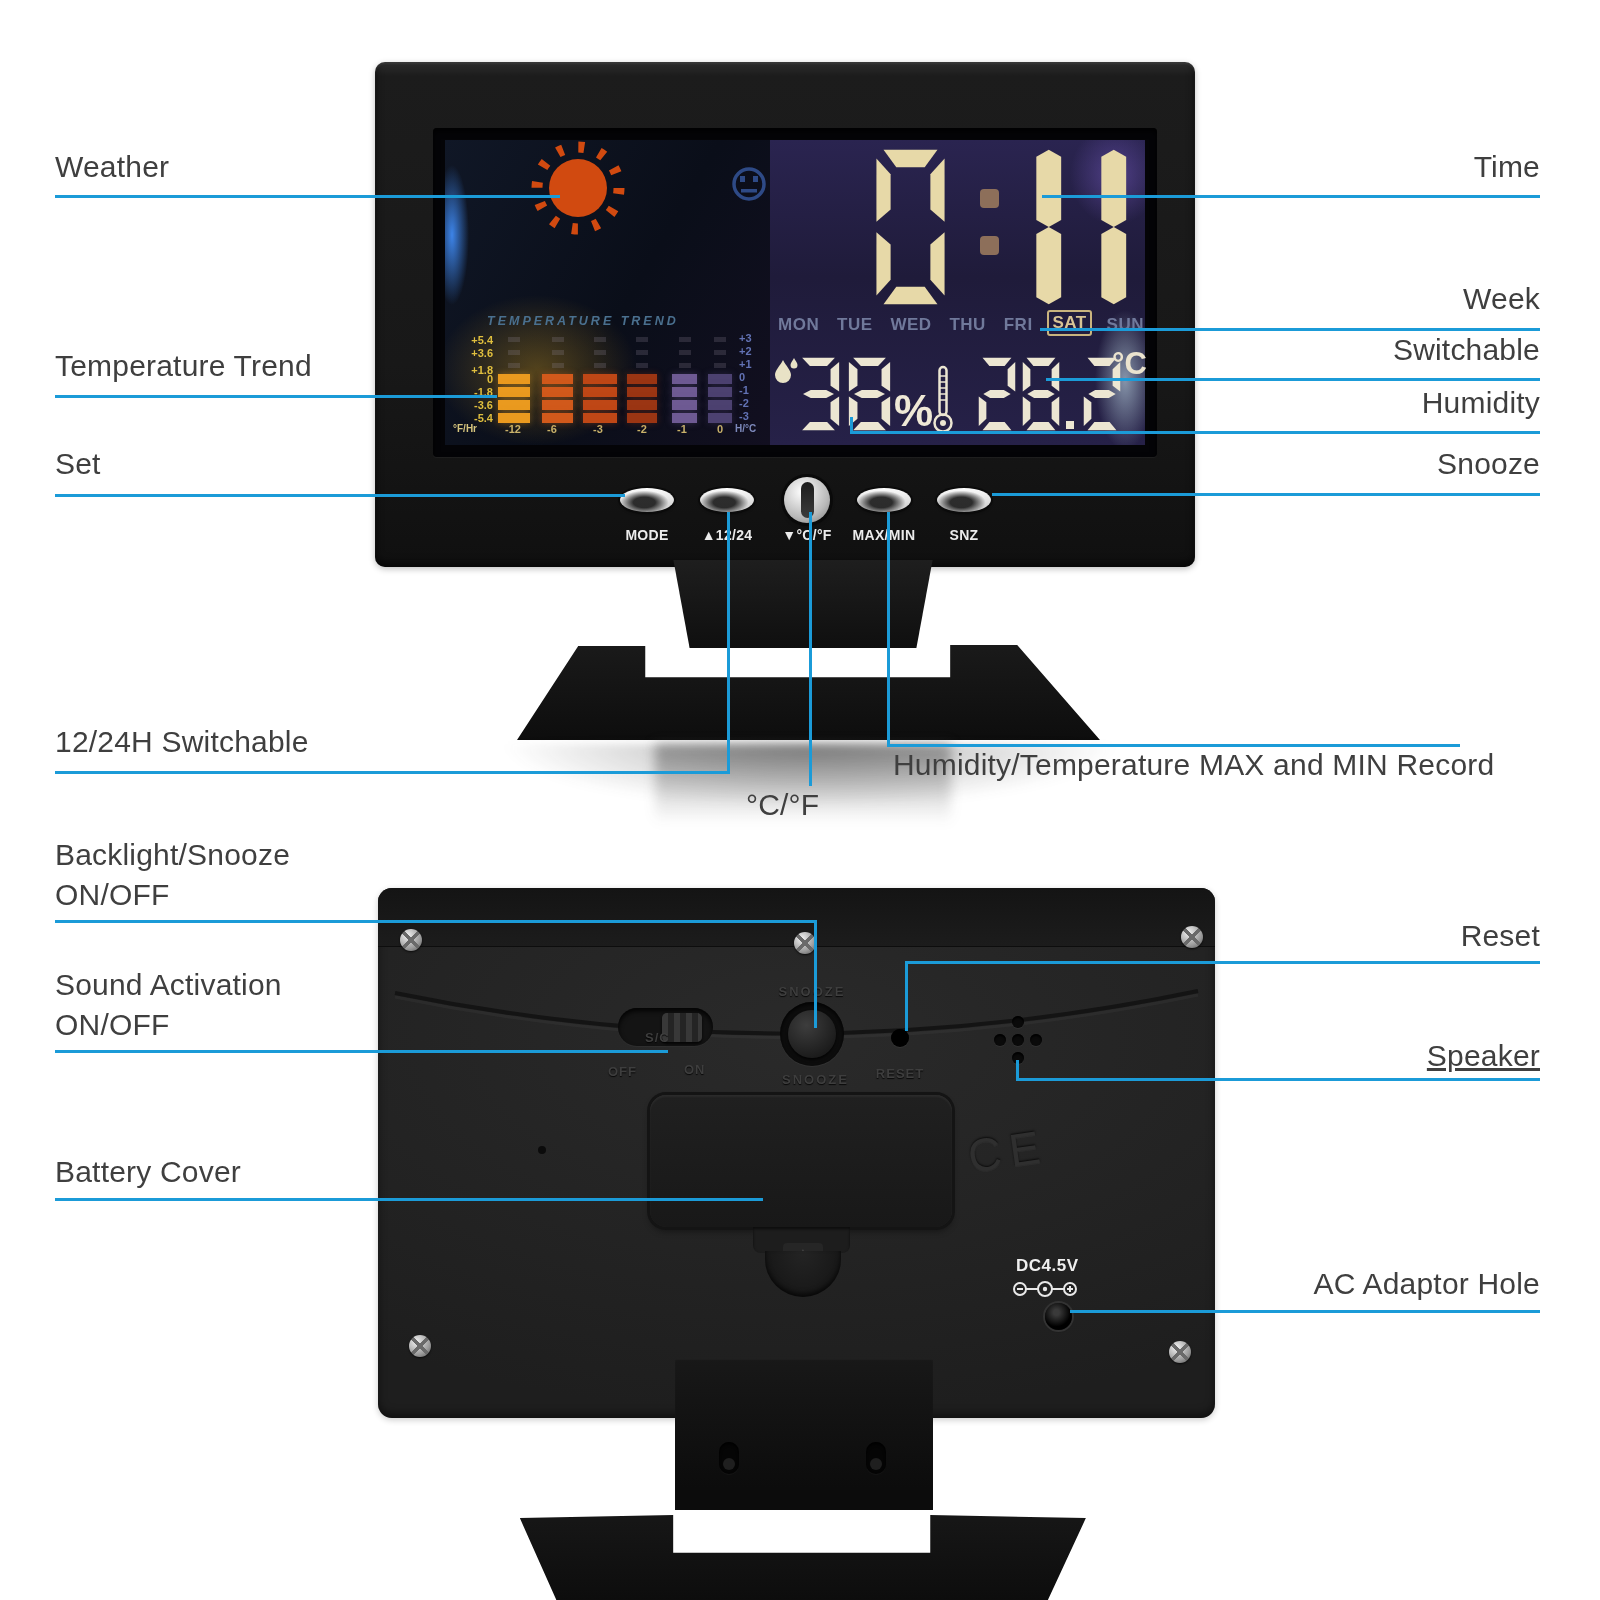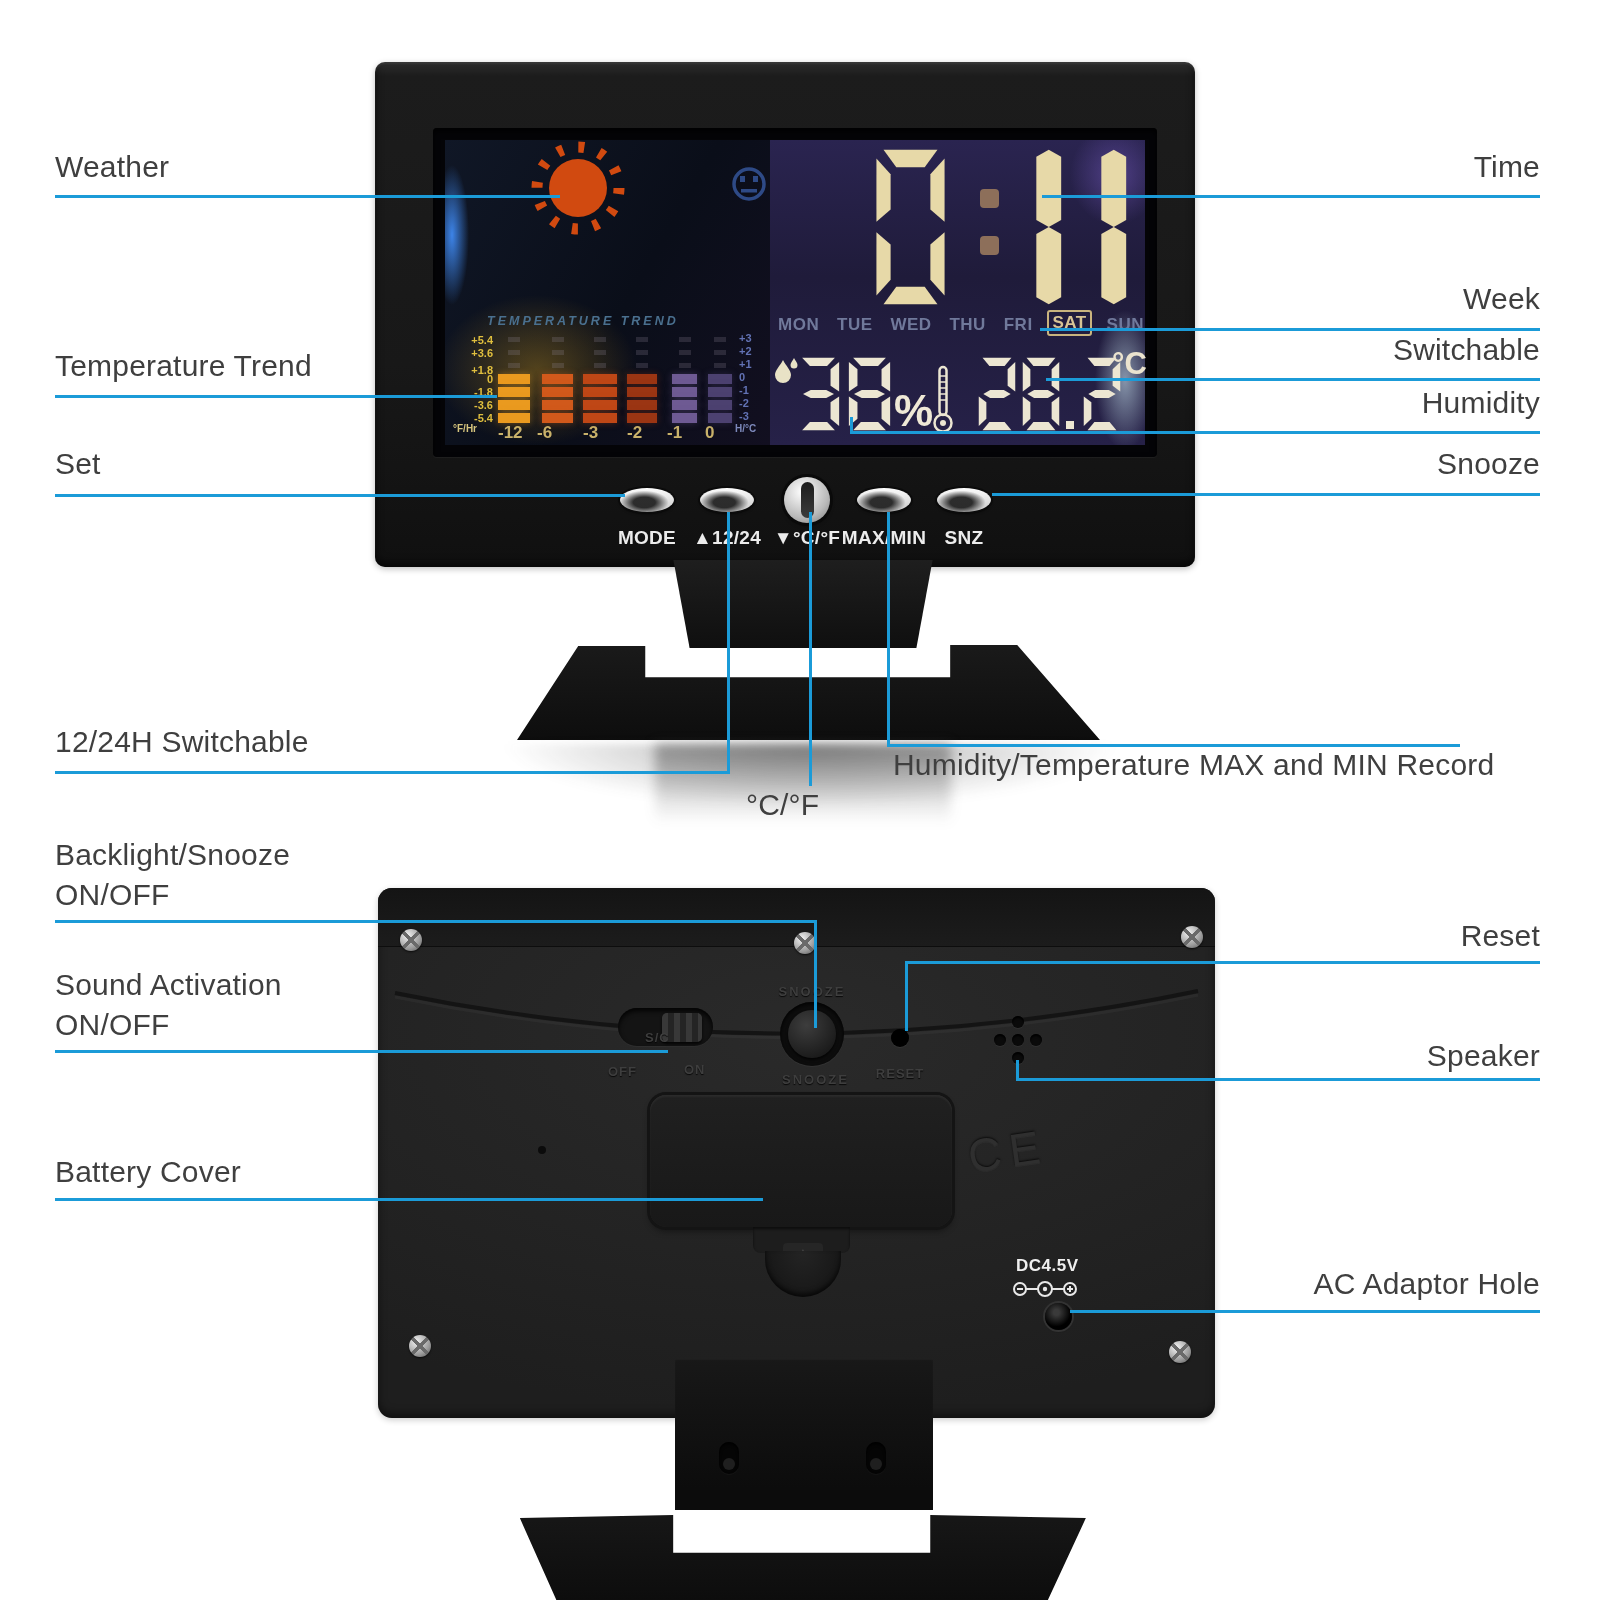--- a/index.html
+++ b/index.html
@@ -27,33 +27,33 @@
   .degC{position:absolute;left:1112px;top:346px;font-size:31px;font-weight:bold;color:#ebe4cf;}
   .pct{position:absolute;left:894px;top:386px;font-size:44px;font-weight:bold;color:#efe9d6;}
   #week-row{position:absolute;left:775px;top:314px;width:372px;display:flex;justify-content:space-between;
             font-size:17px;font-weight:bold;color:#70799b;letter-spacing:.5px;}
   #week-row span{padding:1px 3px;}
   #week-row span.day-active{border:2px solid #c9b47e;border-radius:3px;color:#d8c494;margin-top:-4px;}
   #trend-chart{position:absolute;left:453px;top:312px;width:320px;height:128px;font-weight:bold;}
   .trend-title{position:absolute;left:34px;top:2px;font-size:12.5px;font-style:italic;letter-spacing:3px;color:#4a708f;}
   .tl{position:absolute;left:0;width:40px;text-align:right;font-size:11px;color:#e0bf3e;}
   .tr{position:absolute;left:286px;width:26px;font-size:11px;color:#6272b4;}
-  .tx{position:absolute;width:30px;top:111px;font-size:17px;color:#c9b26a;}
+  .tx{position:absolute;width:30px;text-align:center;top:111px;font-size:11px;color:#c9b26a;}
   .tu{position:absolute;top:111px;font-size:10px;}
   
   .btn-oval{position:absolute;width:54px;height:24px;border-radius:50%;
             background:radial-gradient(ellipse at 45% 60%, rgba(25,25,25,.9) 0 26%, rgba(25,25,25,0) 58%),
                        linear-gradient(180deg,#fdfdfd,#c9c9c9);
             box-shadow:0 0 0 2px #0b0b0b, 0 2px 3px rgba(0,0,0,.6);}
   .btn-round{position:absolute;left:784px;top:477px;width:46px;height:46px;border-radius:50%;
              background:radial-gradient(circle at 40% 32%,#ffffff,#b9b9b9 62%,#777);
              box-shadow:0 0 0 3px #0a0a0a, 0 2px 4px rgba(0,0,0,.6);}
   .btn-round:after{content:"";position:absolute;left:17px;top:5px;width:13px;height:36px;border-radius:7px;
              background:linear-gradient(180deg,#1c1c1c,#3c3c3c);}
-  .btn-lbl{position:absolute;width:100px;top:527px;text-align:center;font-size:19px;font-weight:bold;color:#ececec;letter-spacing:.3px;}
+  .btn-lbl{position:absolute;width:100px;top:527px;text-align:center;font-size:14px;font-weight:bold;color:#ececec;letter-spacing:.3px;}
   
   .neck{position:absolute;left:668px;top:560px;width:270px;height:88px;
         background:linear-gradient(180deg,#1e1e1e,#0f0f0f);
         clip-path:polygon(2% 0,98% 0,92% 100%,8% 100%);}
   .base{position:absolute;left:517px;top:644px;width:583px;height:98px;background:linear-gradient(180deg,#1a1a1a,#0d0d0d);
         clip-path:polygon(10.5% 2%,22% 2%,22% 34%,74.3% 34%,74.3% 1%,85.8% 1%,100% 98%,0% 98%);}
   .refl{position:absolute;pointer-events:none;}
   
   .backbody{position:absolute;left:378px;top:888px;width:837px;height:530px;border-radius:14px;
             background:radial-gradient(120% 95% at 50% 28%,#2a2a2a,#1e1e1e 75%);
@@ -412,17 +412,17 @@
     </div>
     <div class="lbl" style="left:55px;top:1155px;">Battery Cover</div>
     <div class="lbl r" style="right:60px;top:150px;">Time</div>
     <div class="lbl r" style="right:60px;top:282px;">Week</div>
     <div class="lbl r" style="right:60px;top:333px;">Switchable</div>
     <div class="lbl r" style="right:60px;top:386px;">Humidity</div>
     <div class="lbl r" style="right:60px;top:447px;">Snooze</div>
     <div class="lbl" style="left:746px;top:788px;width:126px;text-align:left;">°C/°F</div>
     <div class="lbl" style="left:893px;top:748px;">Humidity/Temperature MAX and MIN Record</div>
     <div class="lbl r" style="right:60px;top:919px;">Reset</div>
-    <div class="lbl r" style="right:60px;top:1039px;">Speaker</div>
+    <div class="lbl r" style="right:60px;top:1039px;text-decoration:underline;">Speaker</div>
     <div class="lbl r" style="right:60px;top:1267px;">AC Adaptor Hole</div>
   </div>
 
 </div>
 
 </body></html>

